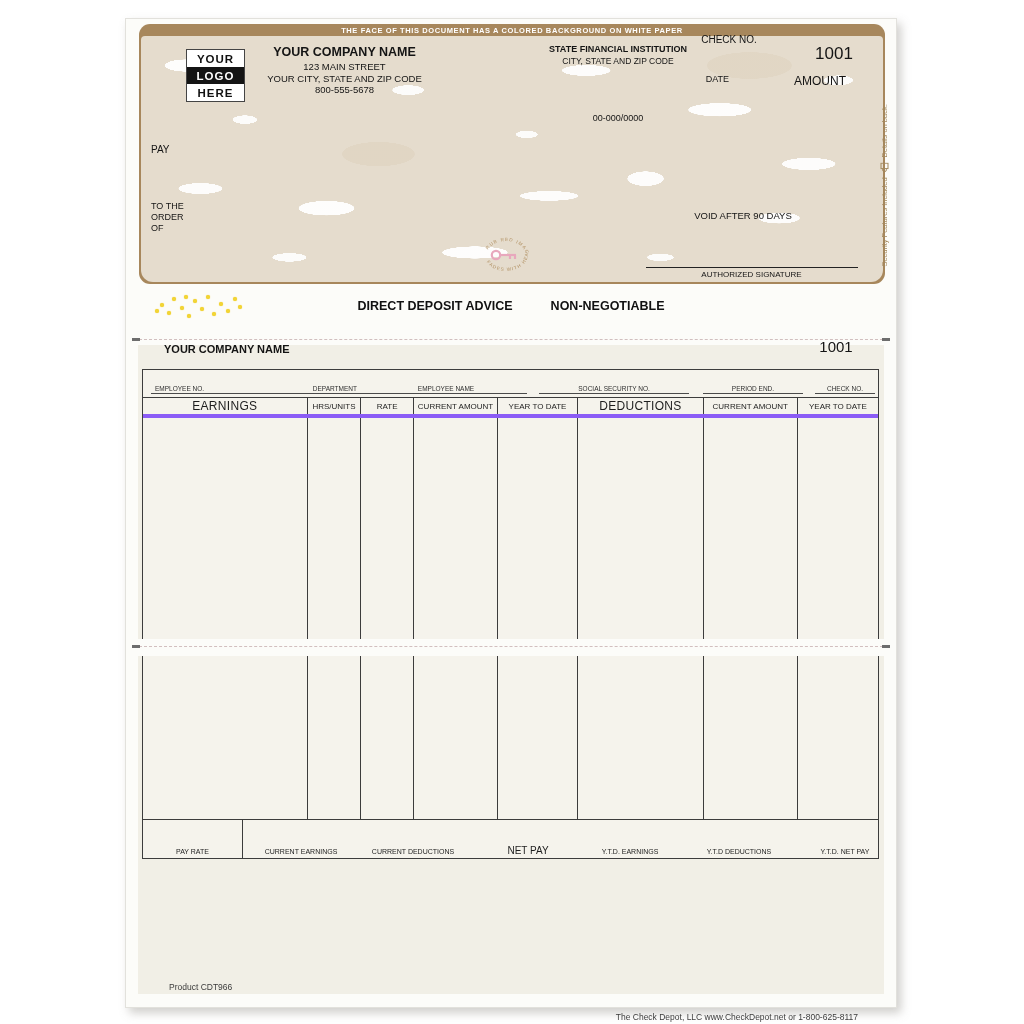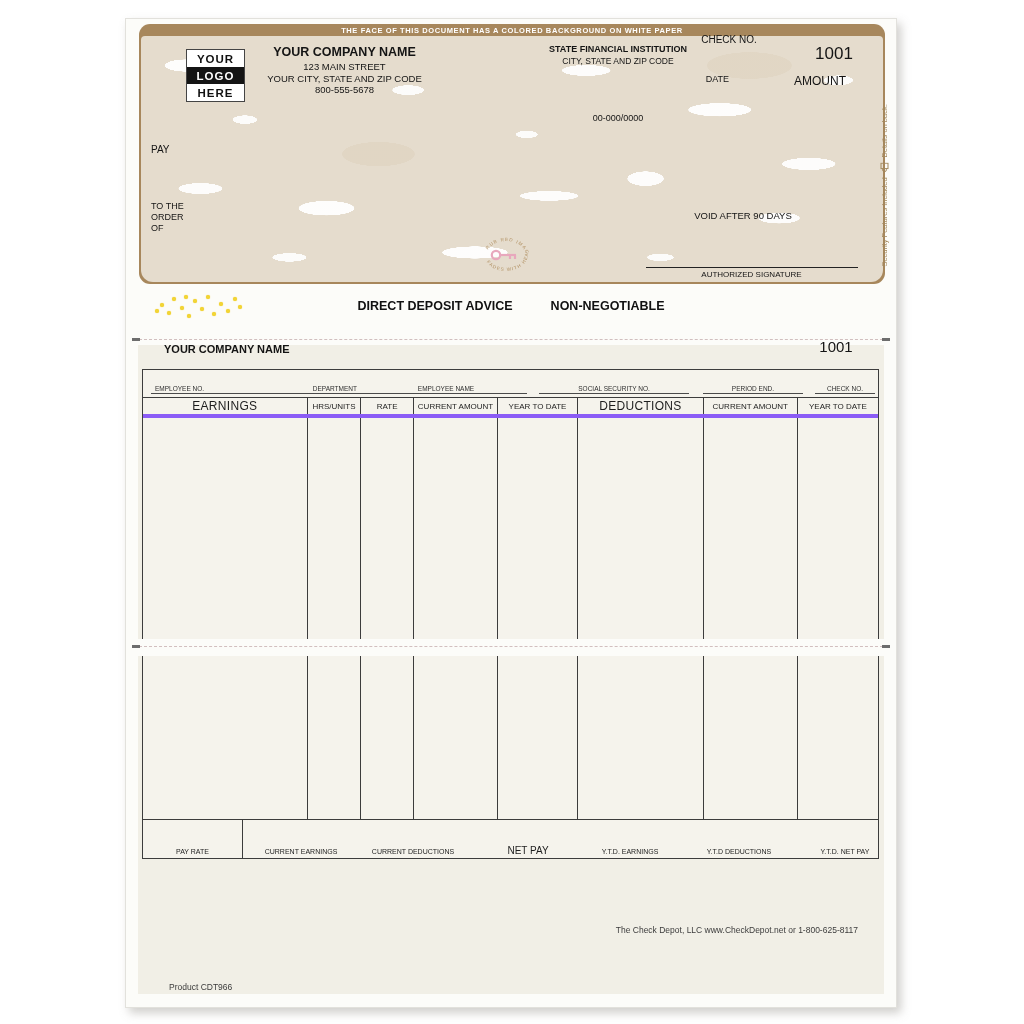--- a/index.html
+++ b/index.html
@@ -84,21 +84,21 @@
   .body-row .cell{font-size:8px;}
   .summary-row{position:relative;height:40px;border-top:1px solid #3c3c3c;box-sizing:border-box;}
   .payrate-box{position:absolute;left:0;top:0;width:100px;height:100%;border-right:1px solid #3c3c3c;box-sizing:border-box;
                display:flex;align-items:flex-end;justify-content:center;padding-bottom:4px;font-size:7px;color:#1d1d1d;}
   .sum-label{position:absolute;bottom:4px;transform:translateX(-50%);font-size:7px;color:#1d1d1d;white-space:nowrap;}
   .sum-label.netpay{font-size:10px;bottom:3px;}
   .perf-band{position:absolute;left:0;top:620px;width:770px;height:17px;background:#fcfcf9;z-index:5;}
   .perf-band .perf{top:7px;}
   
   .footer-left{position:absolute;left:43px;top:963px;font-size:8.5px;color:#3c3c3c;}
-  .footer-right{position:absolute;right:38px;top:906px;font-size:8.5px;color:#3c3c3c;}
+  .footer-right{position:absolute;right:38px;top:993px;font-size:8.5px;color:#3c3c3c;}
 </style>
 </head>
 <body>
 
 <div class="canvas">
   <div class="sheet">
 
     <div class="check">
       <div class="banner">THE FACE OF THIS DOCUMENT HAS A COLORED BACKGROUND ON WHITE PAPER</div>
       <div class="check-inner"></div>

